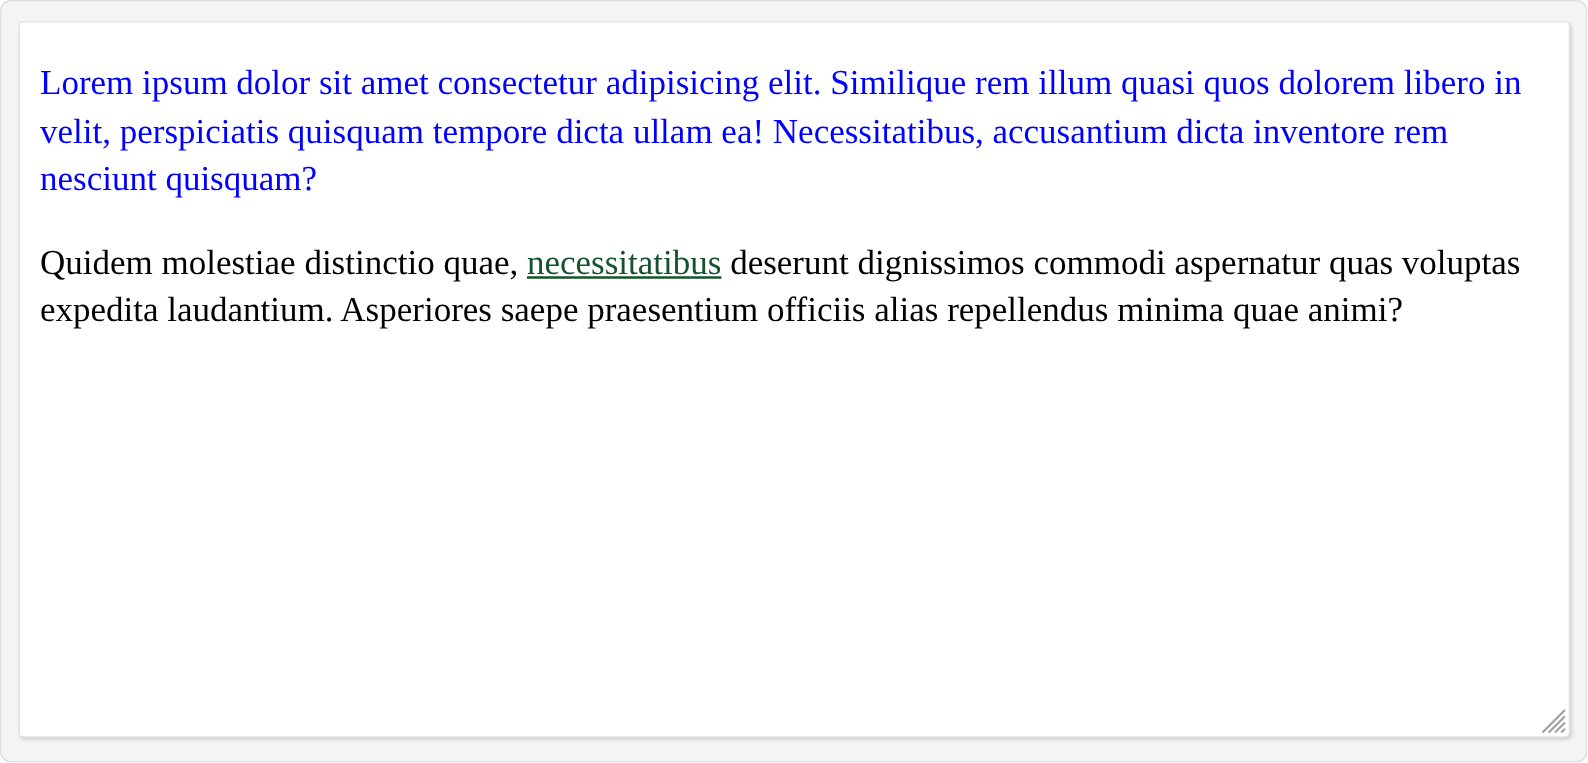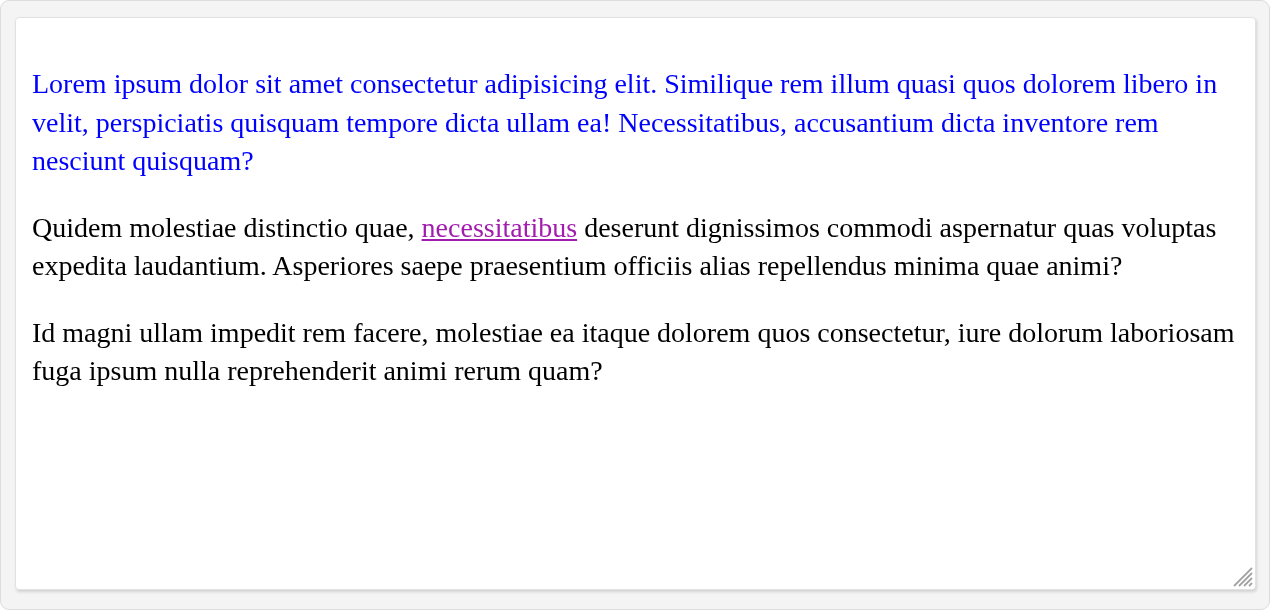--- a/index.html
+++ b/index.html
@@ -20,32 +20,32 @@
   .card {
     position: absolute;
     left: 14px;
     top: 16px;
     width: 1241px;
     height: 573px;
     background: #ffffff;
     border: 1px solid #e2e2e2;
     border-radius: 4px;
     box-shadow: 1px 2px 3px rgba(0,0,0,0.14);
-    padding: 19px 16px;
+    padding: 2px 16px;
     overflow: hidden;
   }
   .card p {
     margin: 28px 0;
     font-size: 28px;
     line-height: 38.5px;
     color: #000000;
   }
   .card p.lead { color: #0000FF; }
   .card a.inline-link {
-    color: #a21caf;
+    color: #14532d;
     text-decoration: underline;
     cursor: pointer;
   }
   .resize-grip {
     position: absolute;
     right: 2px;
     bottom: 2px;
     width: 20px;
     height: 20px;
     cursor: nwse-resize;
@@ -54,21 +54,20 @@
 </head>
 <body>
 
 <div class="viewport">
   <div class="card">
 
     <p class="lead">Lorem ipsum dolor sit amet consectetur adipisicing elit. Similique rem illum quasi quos dolorem libero in velit, perspiciatis quisquam tempore dicta ullam ea! Necessitatibus, accusantium dicta inventore rem nesciunt quisquam?</p>
 
     <p><span>Quidem molestiae distinctio quae, </span><a class="inline-link">necessitatibus</a><span> deserunt dignissimos commodi aspernatur quas voluptas expedita laudantium. Asperiores saepe praesentium officiis alias repellendus minima quae animi?</span></p>
 
-    <p>Id magni ullam impedit rem facere, molestiae ea itaque dolorem quos consectetur, iure dolorum laboriosam fuga ipsum nulla reprehenderit animi rerum quam?</p>
 
     <svg class="resize-grip" viewBox="0 0 20 20" width="20" height="20">
       <g stroke="#a3a3a3" stroke-width="1.8" fill="none">
         <line x1="1" y1="19" x2="19" y2="1"></line>
         <line x1="6" y1="19" x2="19" y2="6"></line>
         <line x1="11" y1="19" x2="19" y2="11"></line>
         <line x1="16" y1="19" x2="19" y2="16"></line>
       </g>
     </svg>
 

